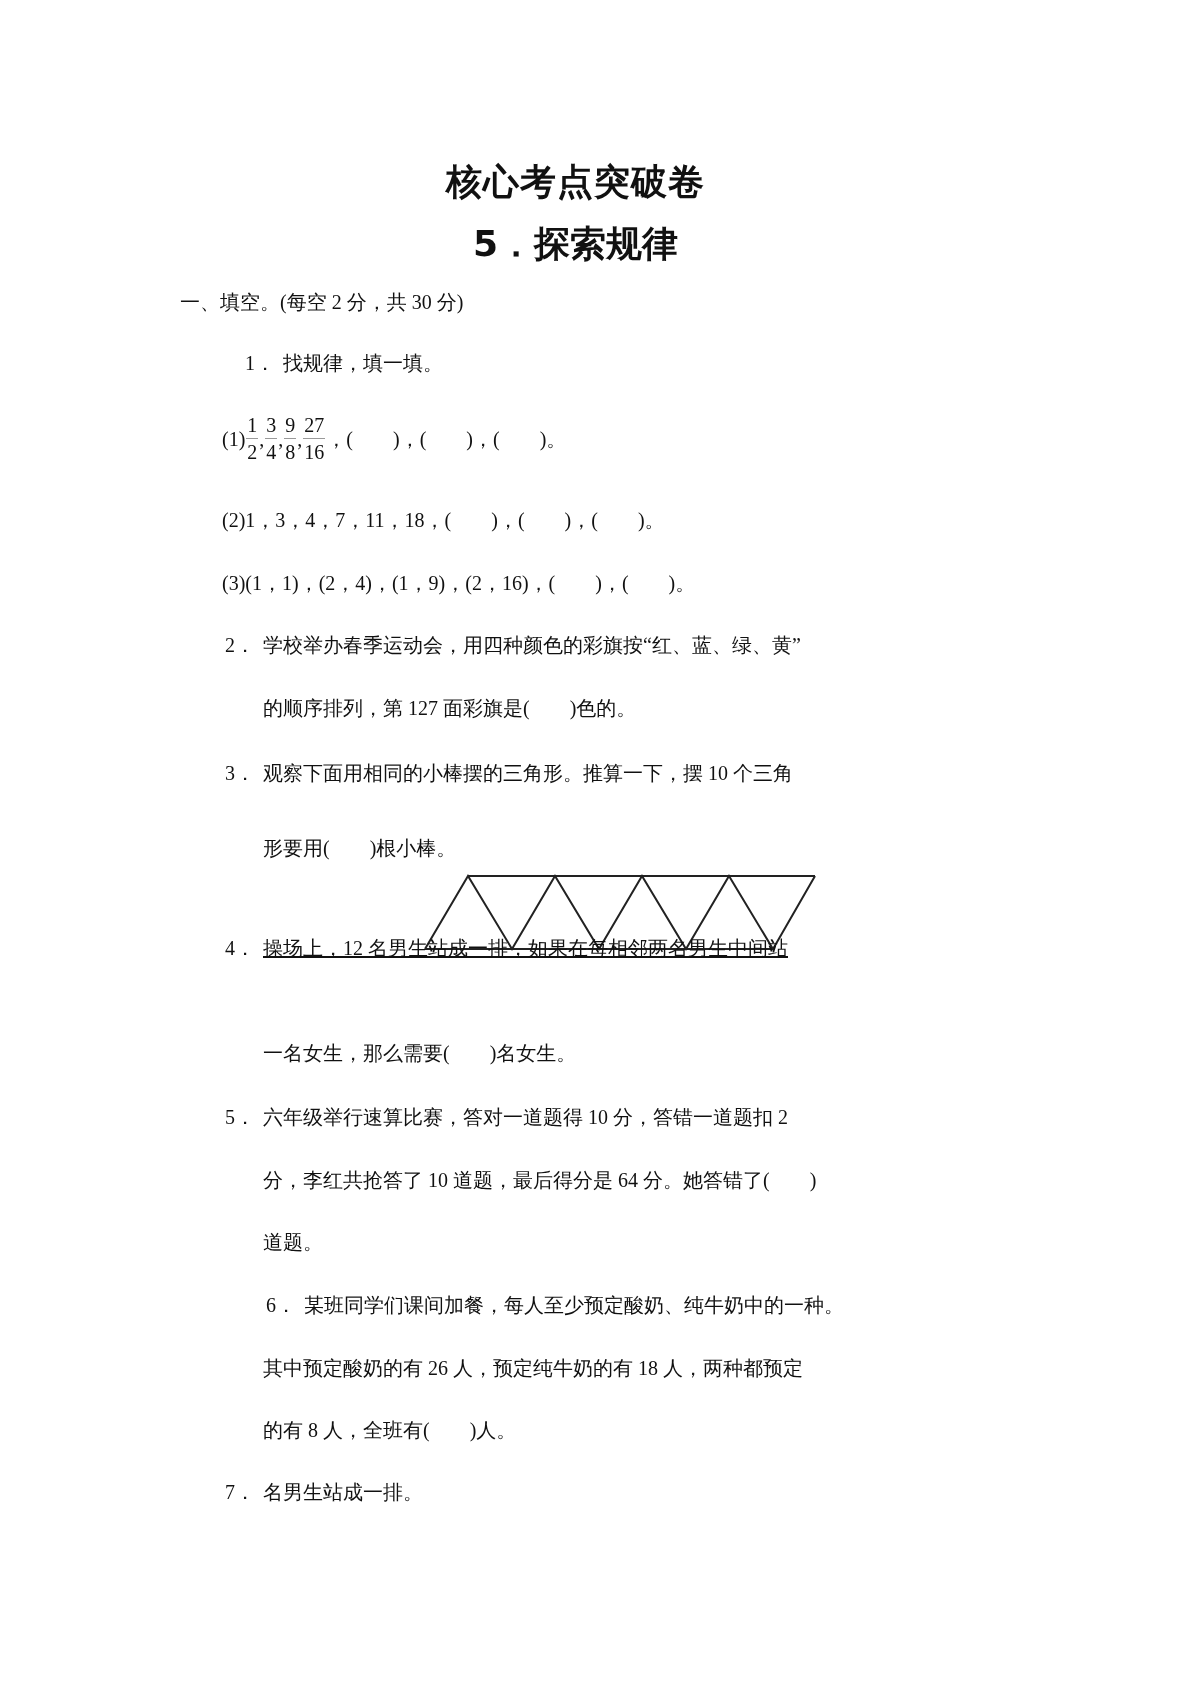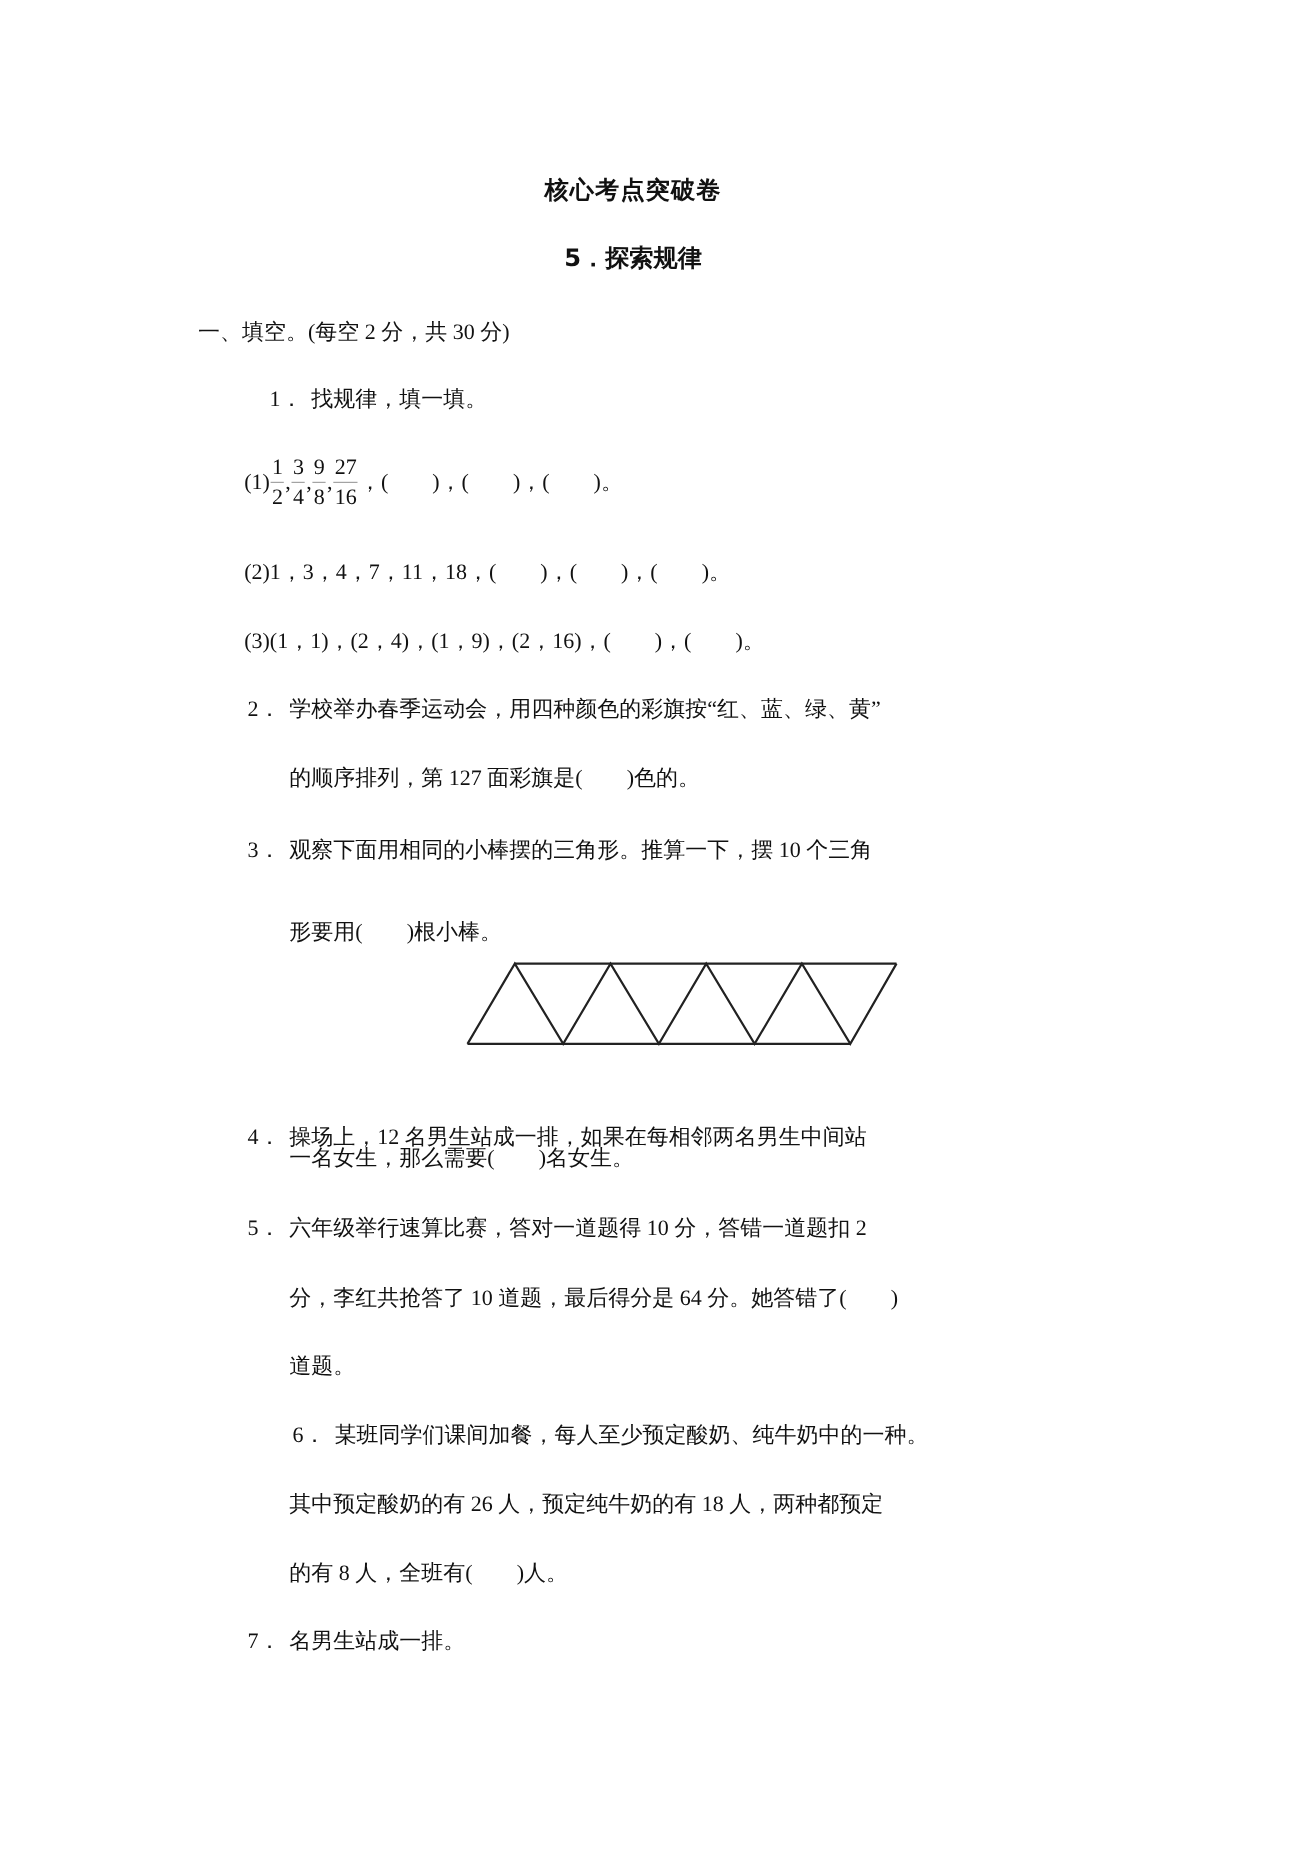--- a/index.html
+++ b/index.html
@@ -1,20 +1,20 @@
 <!DOCTYPE html>
 <html><head>
   <meta charset="utf-8">
   <style>
     html, body { margin: 0; padding: 0; background: #ffffff; }
     body { width: 1191px; height: 1684px; position: relative; overflow: hidden;
            font-family: "Liberation Serif", "DejaVu Serif", serif; color: #111; }
     .abs { position: absolute; white-space: nowrap; }
     .title { font-family: "DejaVu Sans", "Liberation Sans", sans-serif; font-weight: bold;
-             font-size: 22px; left: 0; width: 1151px; text-align: center; }
+             font-size: 36px; left: 0; width: 1151px; text-align: center; }
     .t1 { top: 158px; letter-spacing: 1px; }
     .t2 { top: 220px; }
     .line { font-size: 20px; line-height: 30px; }
     .num { display: inline-block; width: 38px; }
     .frac { display: inline-block; vertical-align: middle; text-align: center; line-height: 26px; margin: 0 1px; }
     .frac .n { display: block; border-bottom: 1px solid #999; padding: 0 1px; }
     .frac .d { display: block; }
     .fig { position: absolute; left: 420px; top: 870px; }
   </style>
 </head>
@@ -52,21 +52,21 @@
 
       <line x1="48" y1="6" x2="395" y2="6"></line>
 
       <line x1="5" y1="79" x2="353" y2="79"></line>
 
       <polyline points="5,79 48,6 92,79 135,6 179,79 222,6 266,79 309,6 353,79 395,6"></polyline>
     </g>
   </svg>
 </div>
 
-<div class="abs line" style="left:225px; top:1019px;">
+<div class="abs line" style="left:225px; top:933px;text-decoration:underline;">
   <span class="num">4．</span><span>操场上，12 名男生站成一排，如果在每相邻两名男生中间站</span>
 </div>
 <div class="abs line" style="left:263px; top:1038px;">一名女生，那么需要(　　)名女生。</div>
 
 <div class="abs line" style="left:225px; top:1102px;">
   <span class="num">5．</span><span>六年级举行速算比赛，答对一道题得 10 分，答错一道题扣 2</span>
 </div>
 <div class="abs line" style="left:263px; top:1165px;">分，李红共抢答了 10 道题，最后得分是 64 分。她答错了(　　)</div>
 <div class="abs line" style="left:263px; top:1227px;">道题。</div>
 

